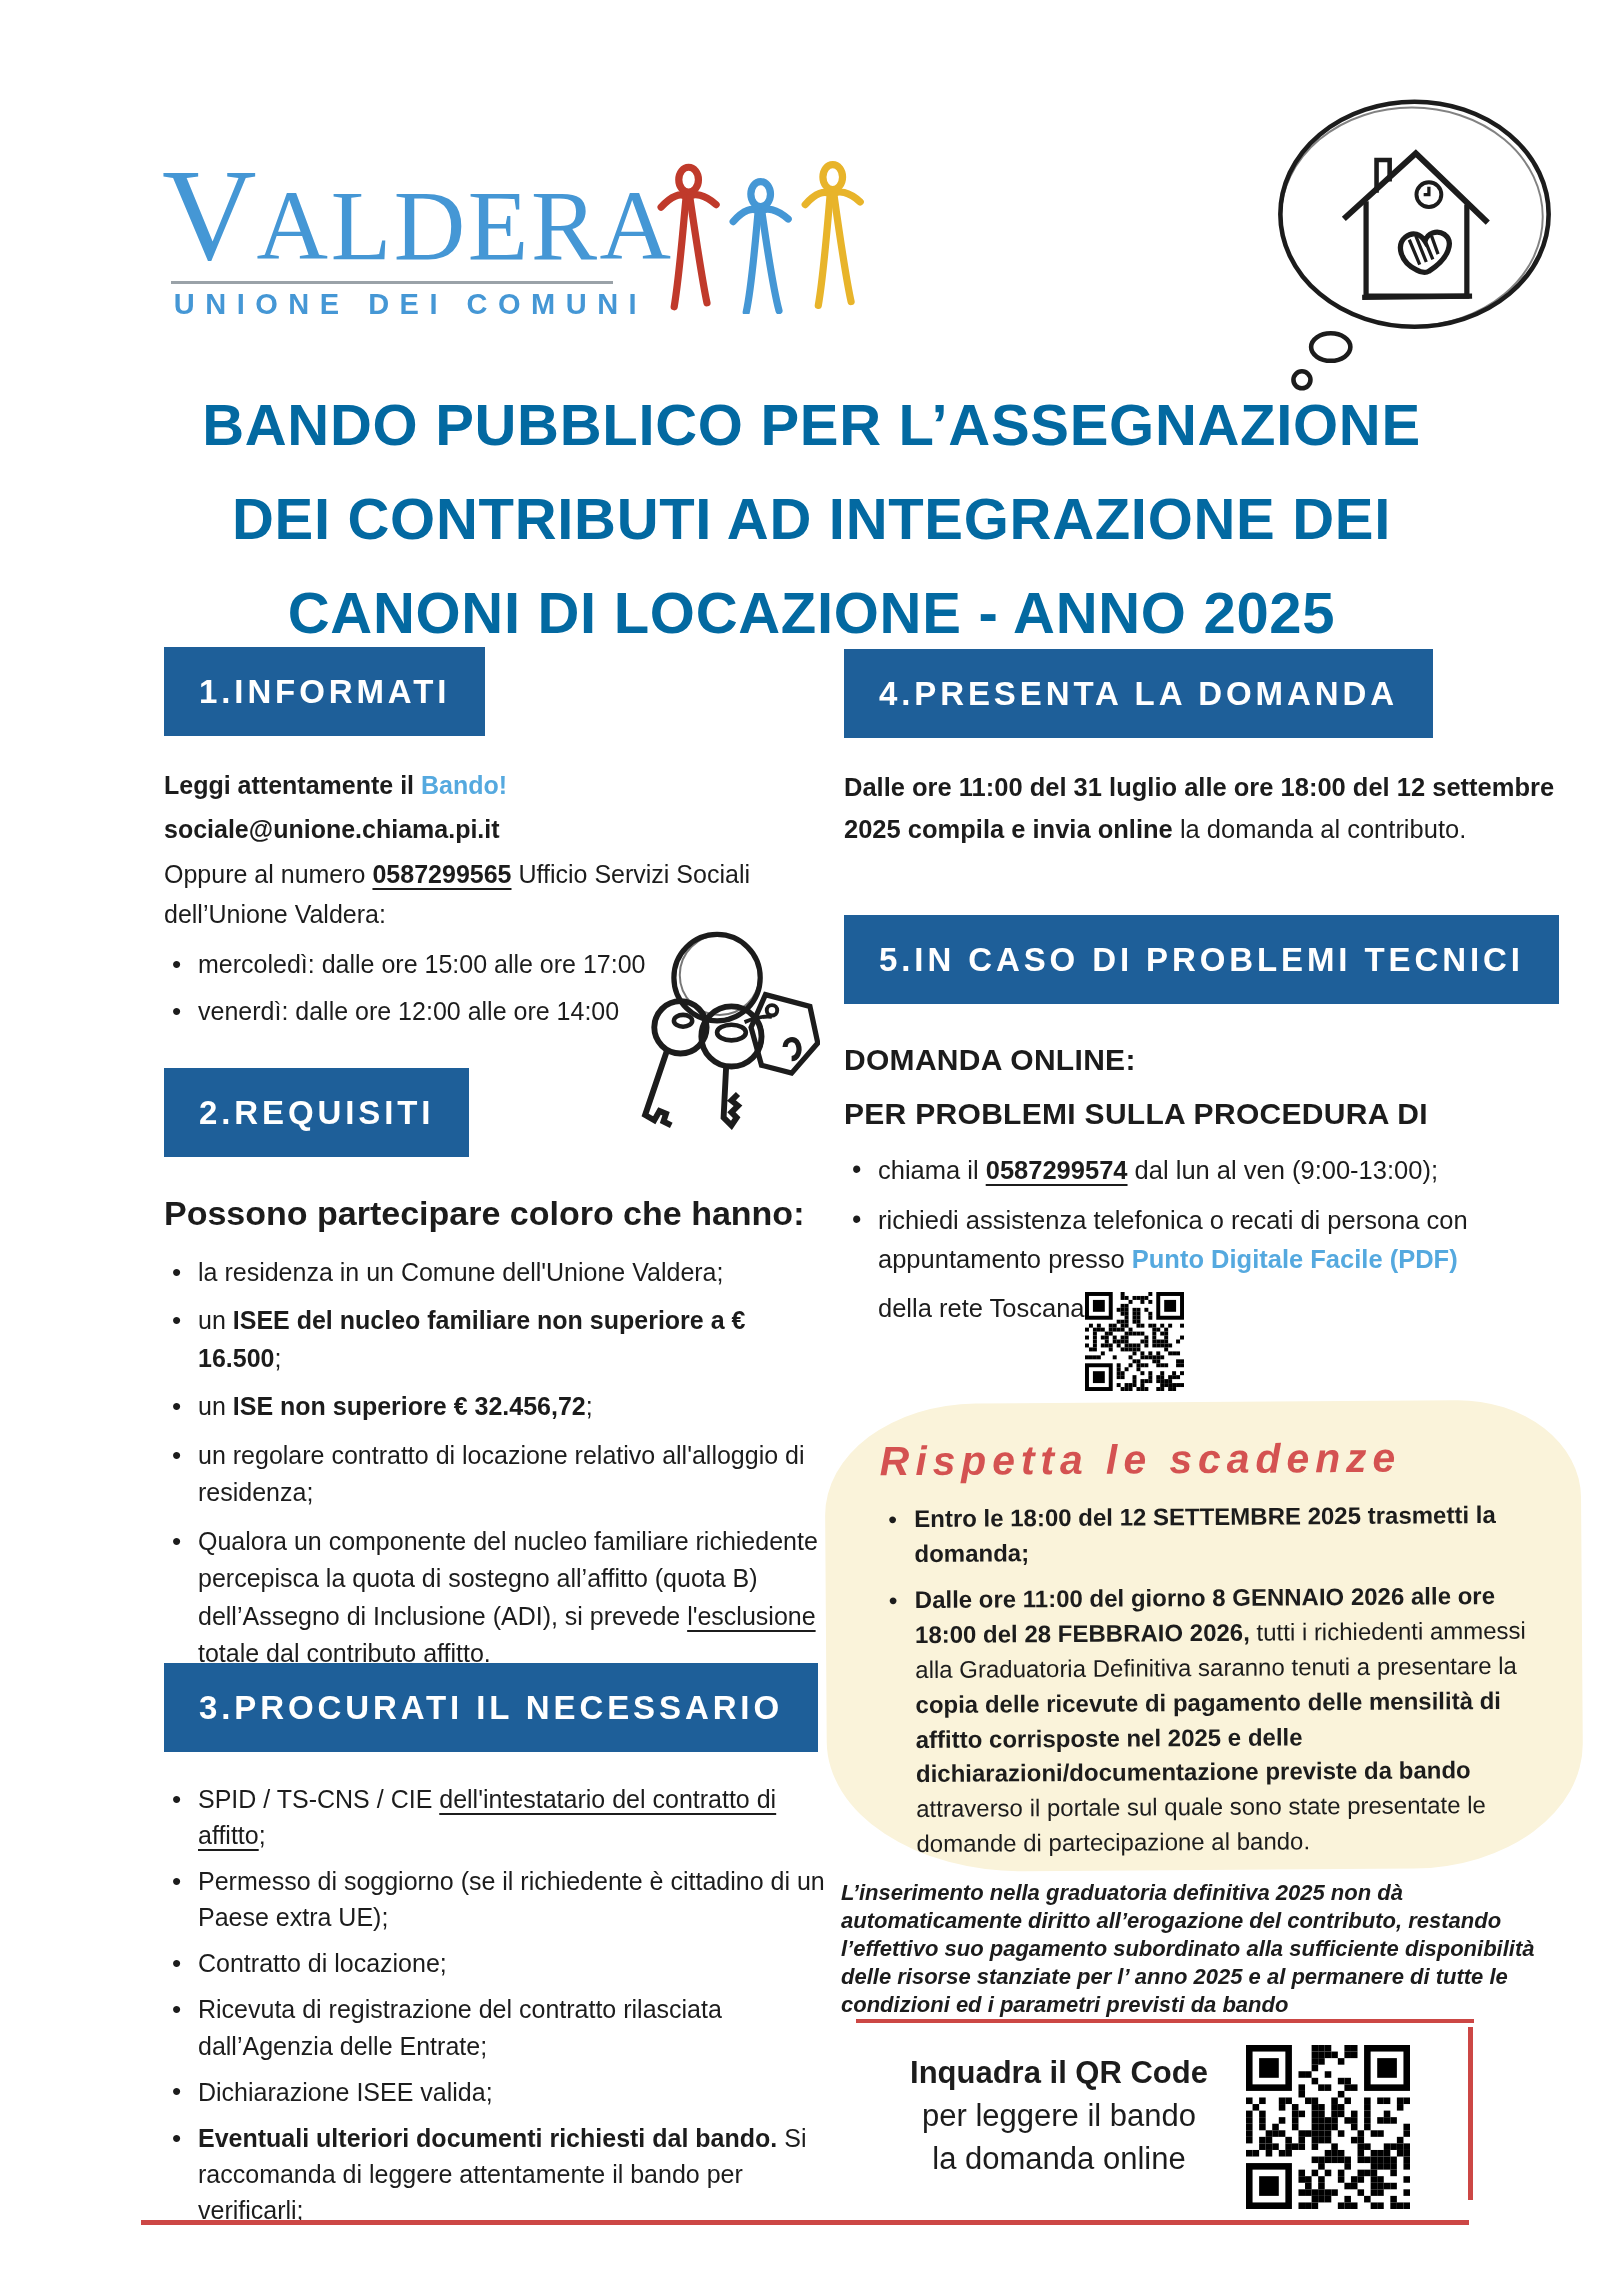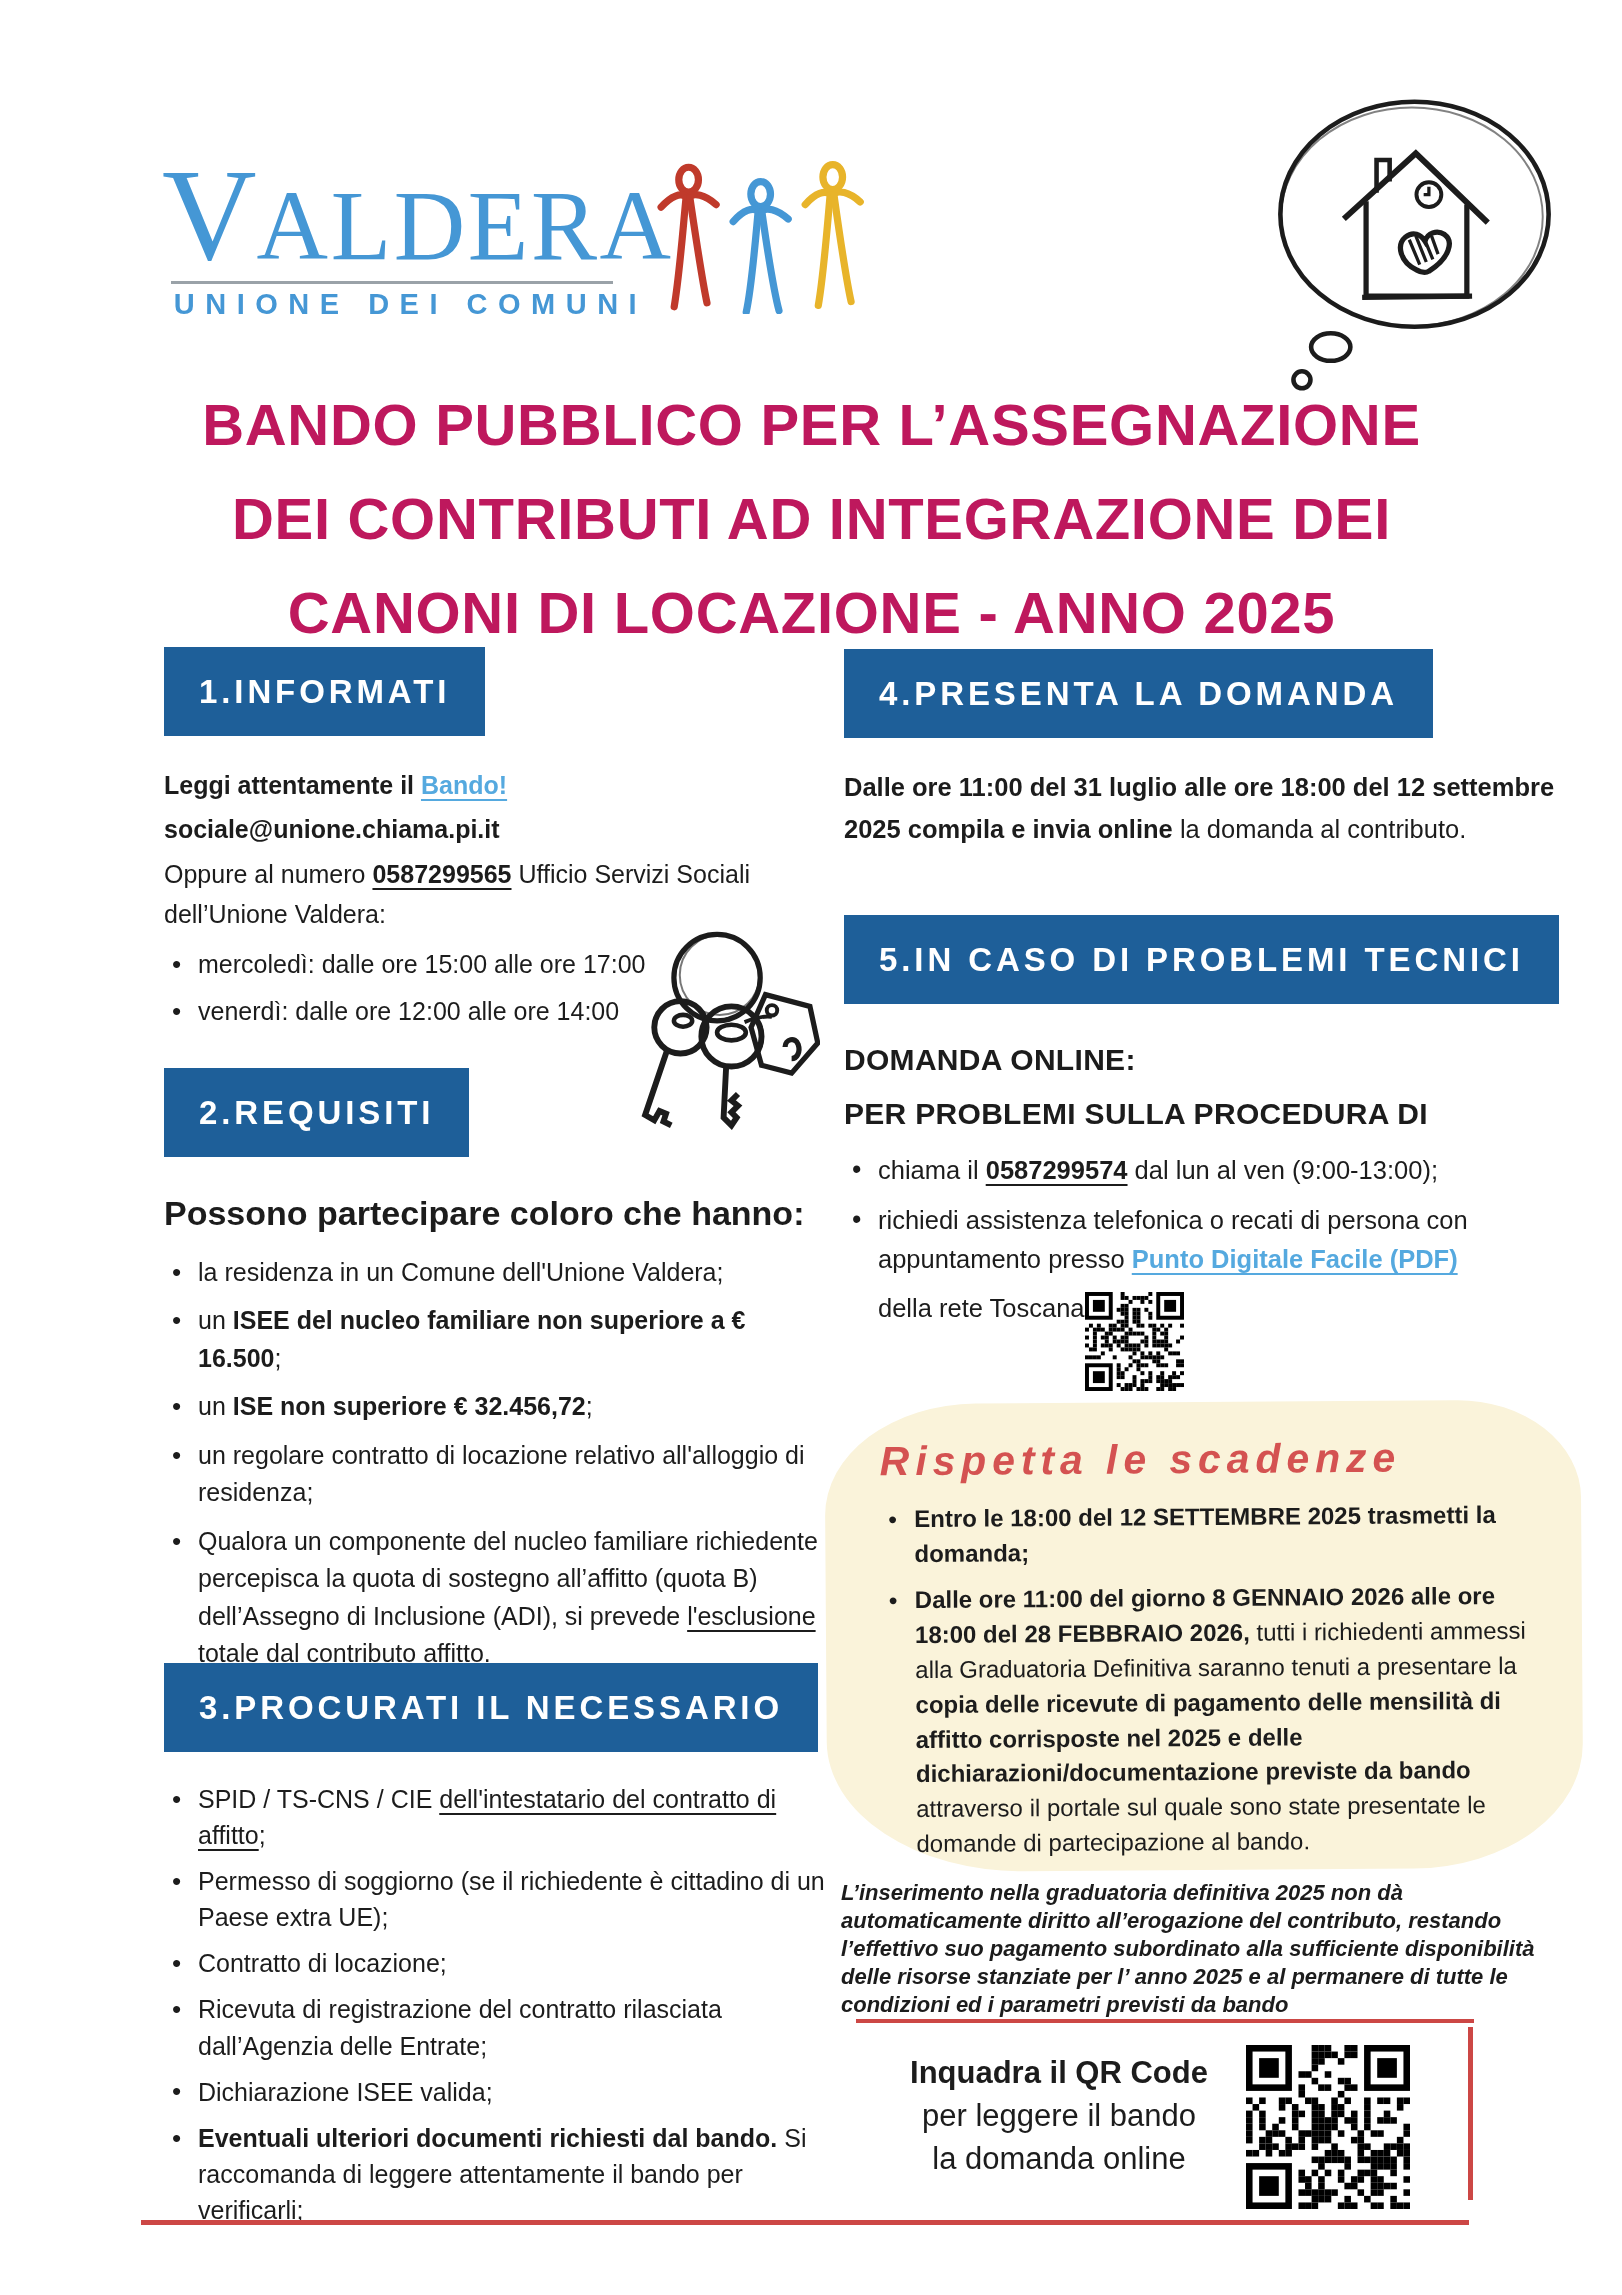--- a/index.html
+++ b/index.html
@@ -10,30 +10,30 @@
 
   
   .logo-name{display:flex;align-items:baseline;color:#4597d5;font-family:"Liberation Serif",serif;line-height:1}
   .logo-v{font-size:131px}
   .logo-rest{font-size:99px;letter-spacing:2.6px}
   .logo-rule{width:442px;height:2.6px;background:#9aa2a8;margin:1.3px 0 3.9px 9.2px}
   .logo-sub{color:#4597d5;font-size:29px;letter-spacing:10.5px;font-weight:700;margin-left:11.8px}
 
   
   .title{top:378px;left:59px;width:1505px;text-align:center;font-weight:700;
-         font-size:58px;line-height:1.62;letter-spacing:0.7px;color:#be185d}
+         font-size:58px;line-height:1.62;letter-spacing:0.7px;color:#0369a1}
 
   
   .hbox{display:inline-block;background:#1e5f99;color:#ffffff;font-weight:700;
         font-size:33px;letter-spacing:3.9px;padding:17.7px 35px;white-space:nowrap}
 
   
   .b{font-weight:700}
   .u{text-decoration:underline;text-decoration-thickness:2px;text-underline-offset:5.2px}
-  .lnk{color:#55a9df;font-weight:700;text-decoration:underline;
+  .lnk{color:#55a9df;font-weight:700;
        text-decoration-thickness:2px;text-underline-offset:5.2px;cursor:pointer}
   ul{list-style:none}
   li{position:relative;padding-left:34px}
   li::before{content:"\2022";position:absolute;left:7.9px;top:-1.3px;font-size:1.05em}
 
   .col-l{width:681px;font-size:25px;line-height:1.62}
   .col-l .line{margin-bottom:3.9px}
   .blk-gap{margin-top:29px}
   .ul-inf li{margin-bottom:6.5px}
   .ul-req{font-size:25px;line-height:1.5}

